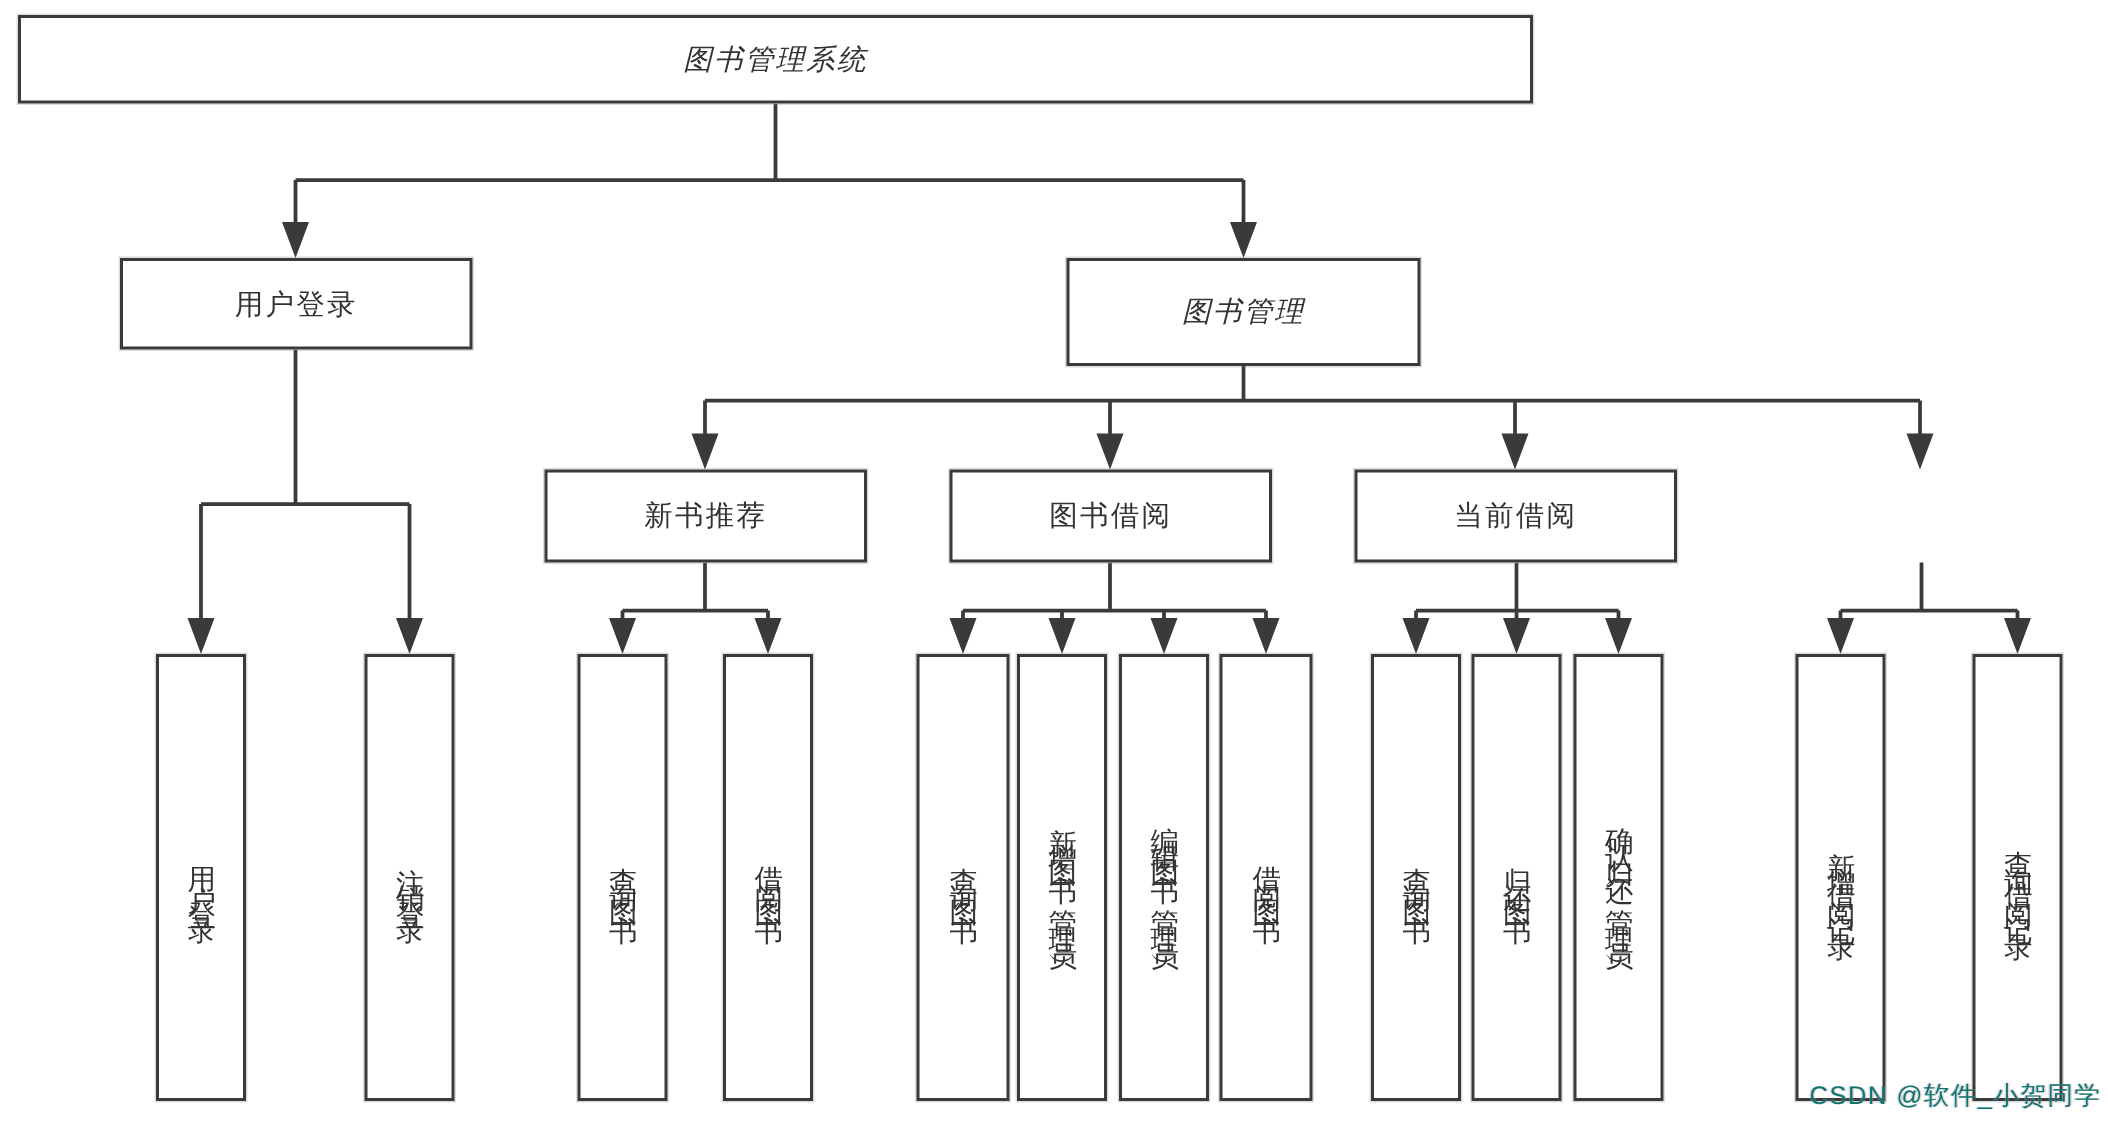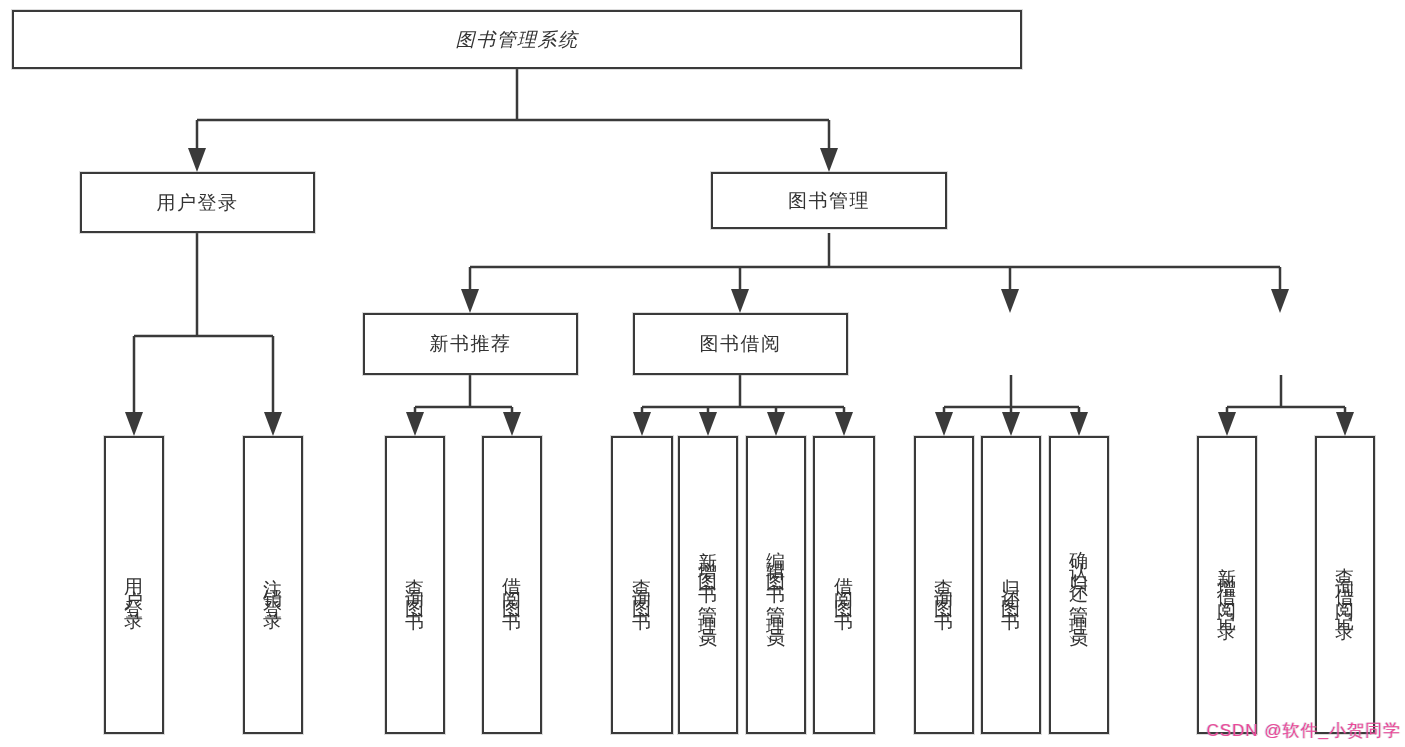--- a/index.html
+++ b/index.html
@@ -23,21 +23,21 @@
   }
   .node .lbl {
     font-size: 19px; letter-spacing: 1.5px; color: #333333; white-space: nowrap;
   }
   .node.v .lbl {
     writing-mode: vertical-rl; text-orientation: mixed;
     letter-spacing: 11px; white-space: normal; line-height: 1;
   }
   .watermark {
     position: absolute; right: 4px; bottom: 5px; z-index: 3;
-    font-size: 17px; color: #ec4899; letter-spacing: 1px;
+    font-size: 17px; color: #0f766e; letter-spacing: 1px;
     text-shadow: 1px 0 0 rgba(190,140,140,0.35), -1px 0 0 rgba(140,150,200,0.35);
   }
 </style>
 </head>
 <body>
 
 <div class="canvas">
 
   <svg class="connectors" width="1405" height="747" viewBox="0 0 1405 747">
     <defs>
@@ -72,29 +72,32 @@
     <use href="#ah" x="1345" y="436"></use>
   </svg>
 
   <div class="node" style="left:12px; top:10px; width:1010px; height:59px;font-style:italic;">
     <span class="lbl">图书管理系统</span>
   </div>
 
   <div class="node" style="left:80px; top:172px; width:235px; height:61px;">
     <span class="lbl">用户登录</span>
   </div>
-  <div class="node" style="left:711px; top:172px; width:236px; height:57px;">
+  <div class="node" style="left:711px; top:172px; width:236px; height:72px;font-style:italic;">
     <span class="lbl">图书管理</span>
   </div>
 
   <div class="node" style="left:363px; top:313px; width:215px; height:62px;">
     <span class="lbl">新书推荐</span>
   </div>
   <div class="node" style="left:633px; top:313px; width:215px; height:62px;">
     <span class="lbl">图书借阅</span>
+  </div>
+  <div class="node" style="left:903px; top:313px; width:215px; height:62px;">
+    <span class="lbl">当前借阅</span>
   </div>
 
   <div class="node v" style="left:104px; top:436px; width:60px; height:298px;">
     <span class="lbl">用户登录</span>
   </div>
   <div class="node v" style="left:243px; top:436px; width:60px; height:298px;">
     <span class="lbl">注销登录</span>
   </div>
 
   <div class="node v" style="left:385px; top:436px; width:60px; height:298px;">

